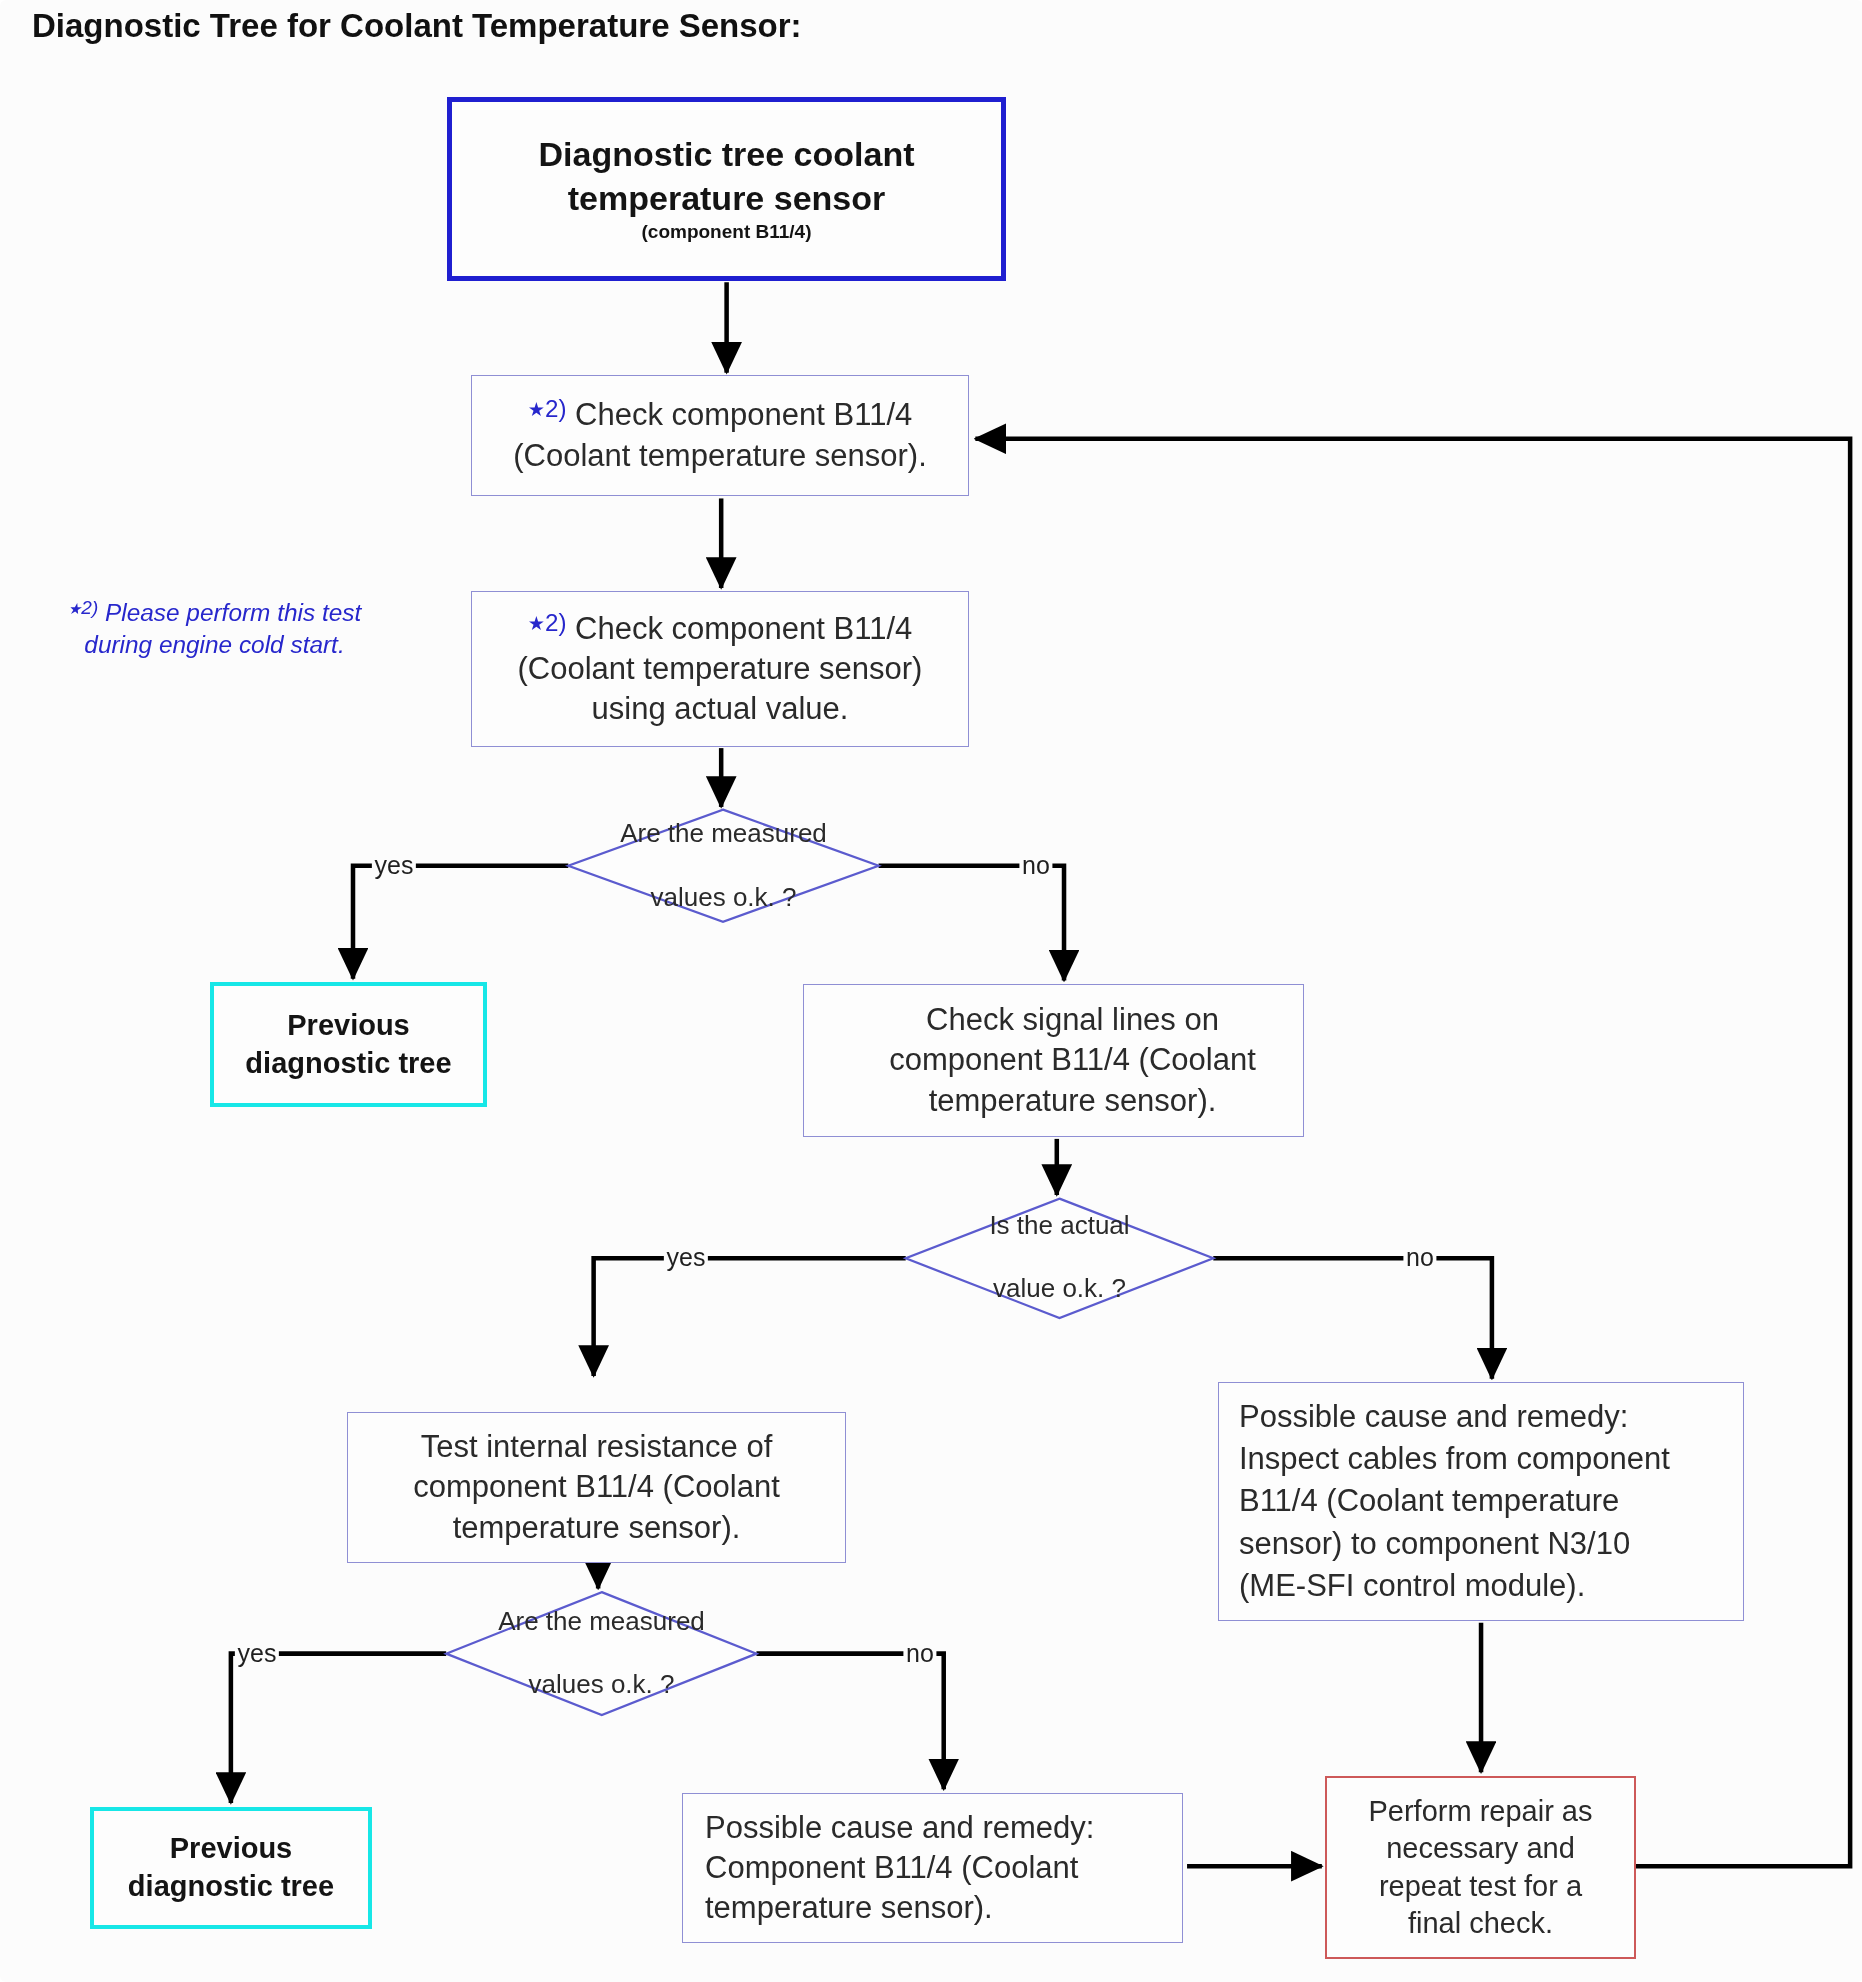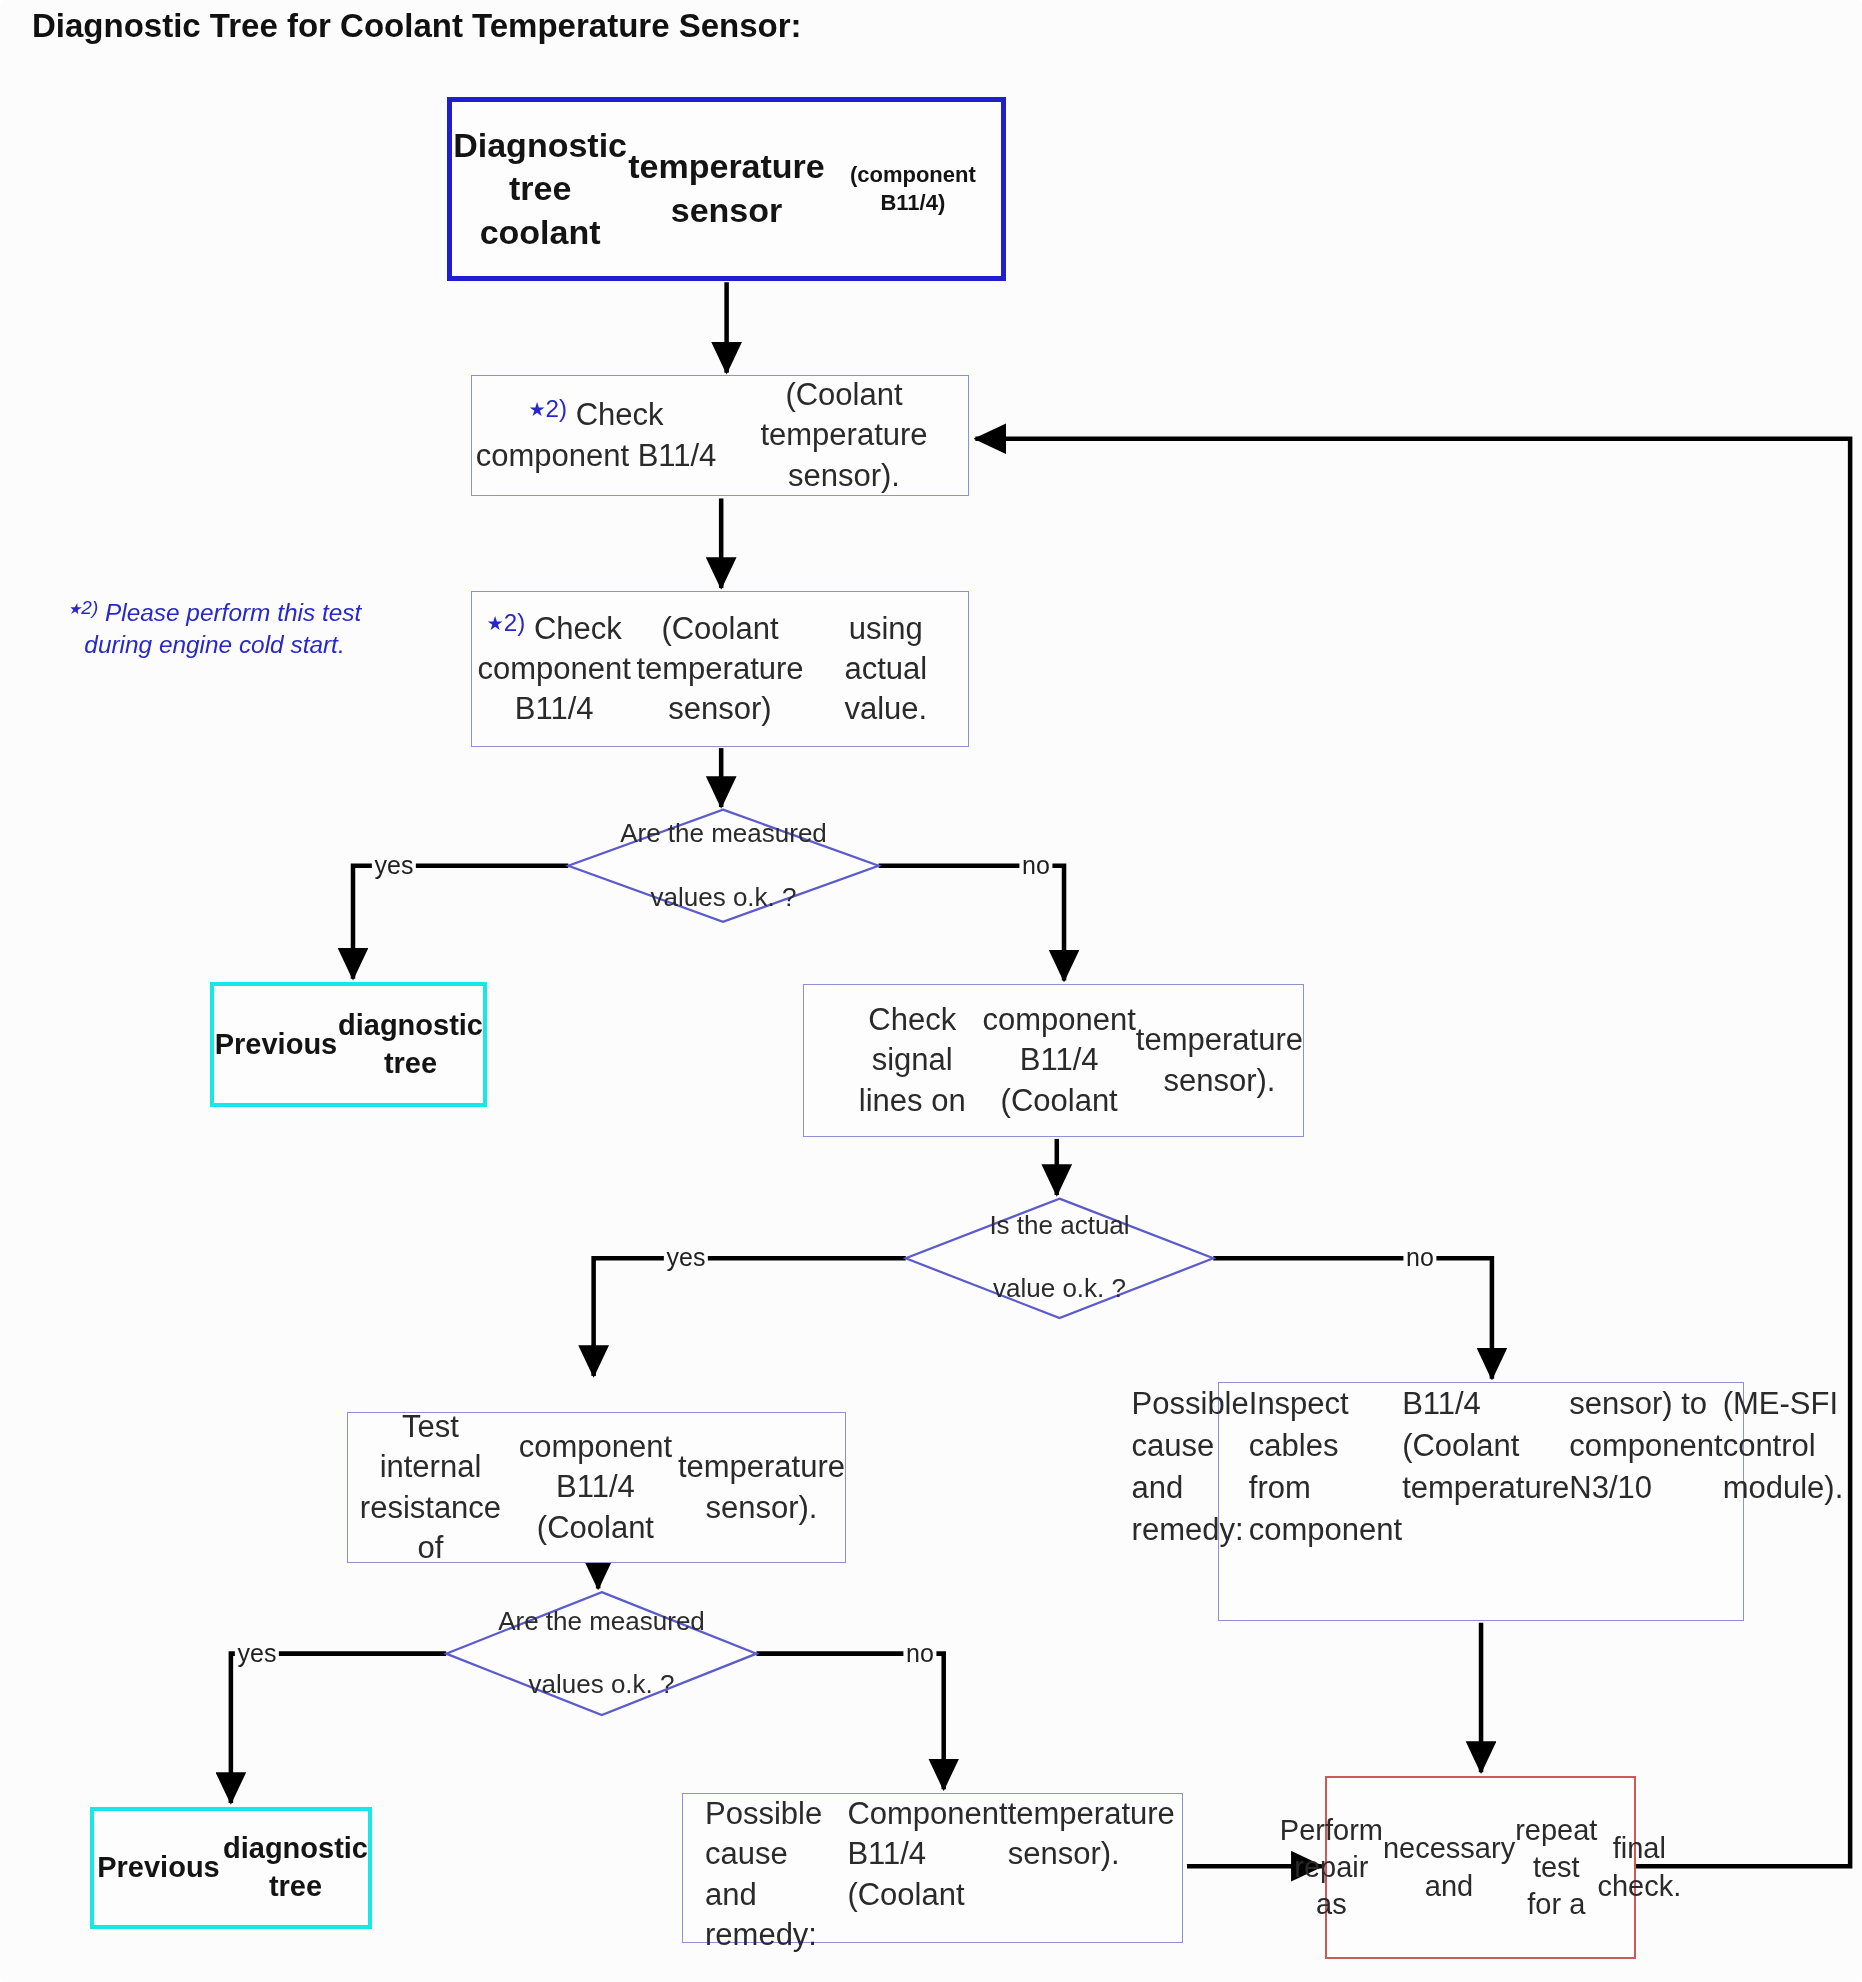--- a/index.html
+++ b/index.html
@@ -31,35 +31,35 @@
     font-size: 33px;
     font-weight: bold;
     color: #111111;
     white-space: nowrap;
   }
   .node {
     position: absolute;
     box-sizing: border-box;
     background: #fdfdfd;
     display: flex;
-    flex-direction: row;
+    flex-direction: column;
     justify-content: center;
     align-items: center;
     text-align: center;
   }
   .node .bline { width: 100%; }
   .start-box {
     left: 447px; top: 97px; width: 559px; height: 184px;
     border: 5.4px solid #1f1fd0;
     font-size: 34px;
     font-weight: bold;
     line-height: 1.28;
     color: #141414;
   }
-  .start-box .sub { font-size: 22px; }
+  .start-box .sub { font-size: 19px; }
   .process {
     border: 1.8px solid #8f8fd4;
     font-size: 31px;
     line-height: 1.3;
     color: #2a2a2a;
   }
   .box-check1 { left: 471px; top: 375px; width: 498px; height: 121px; }
   .box-check2 { left: 471px; top: 591px; width: 498px; height: 156px; }
   .box-signal { left: 803px; top: 984px; width: 501px; height: 153px; padding-left: 38px; }
   .box-test   { left: 347px; top: 1380px; width: 499px; height: 151px; margin-top: 32px; }

